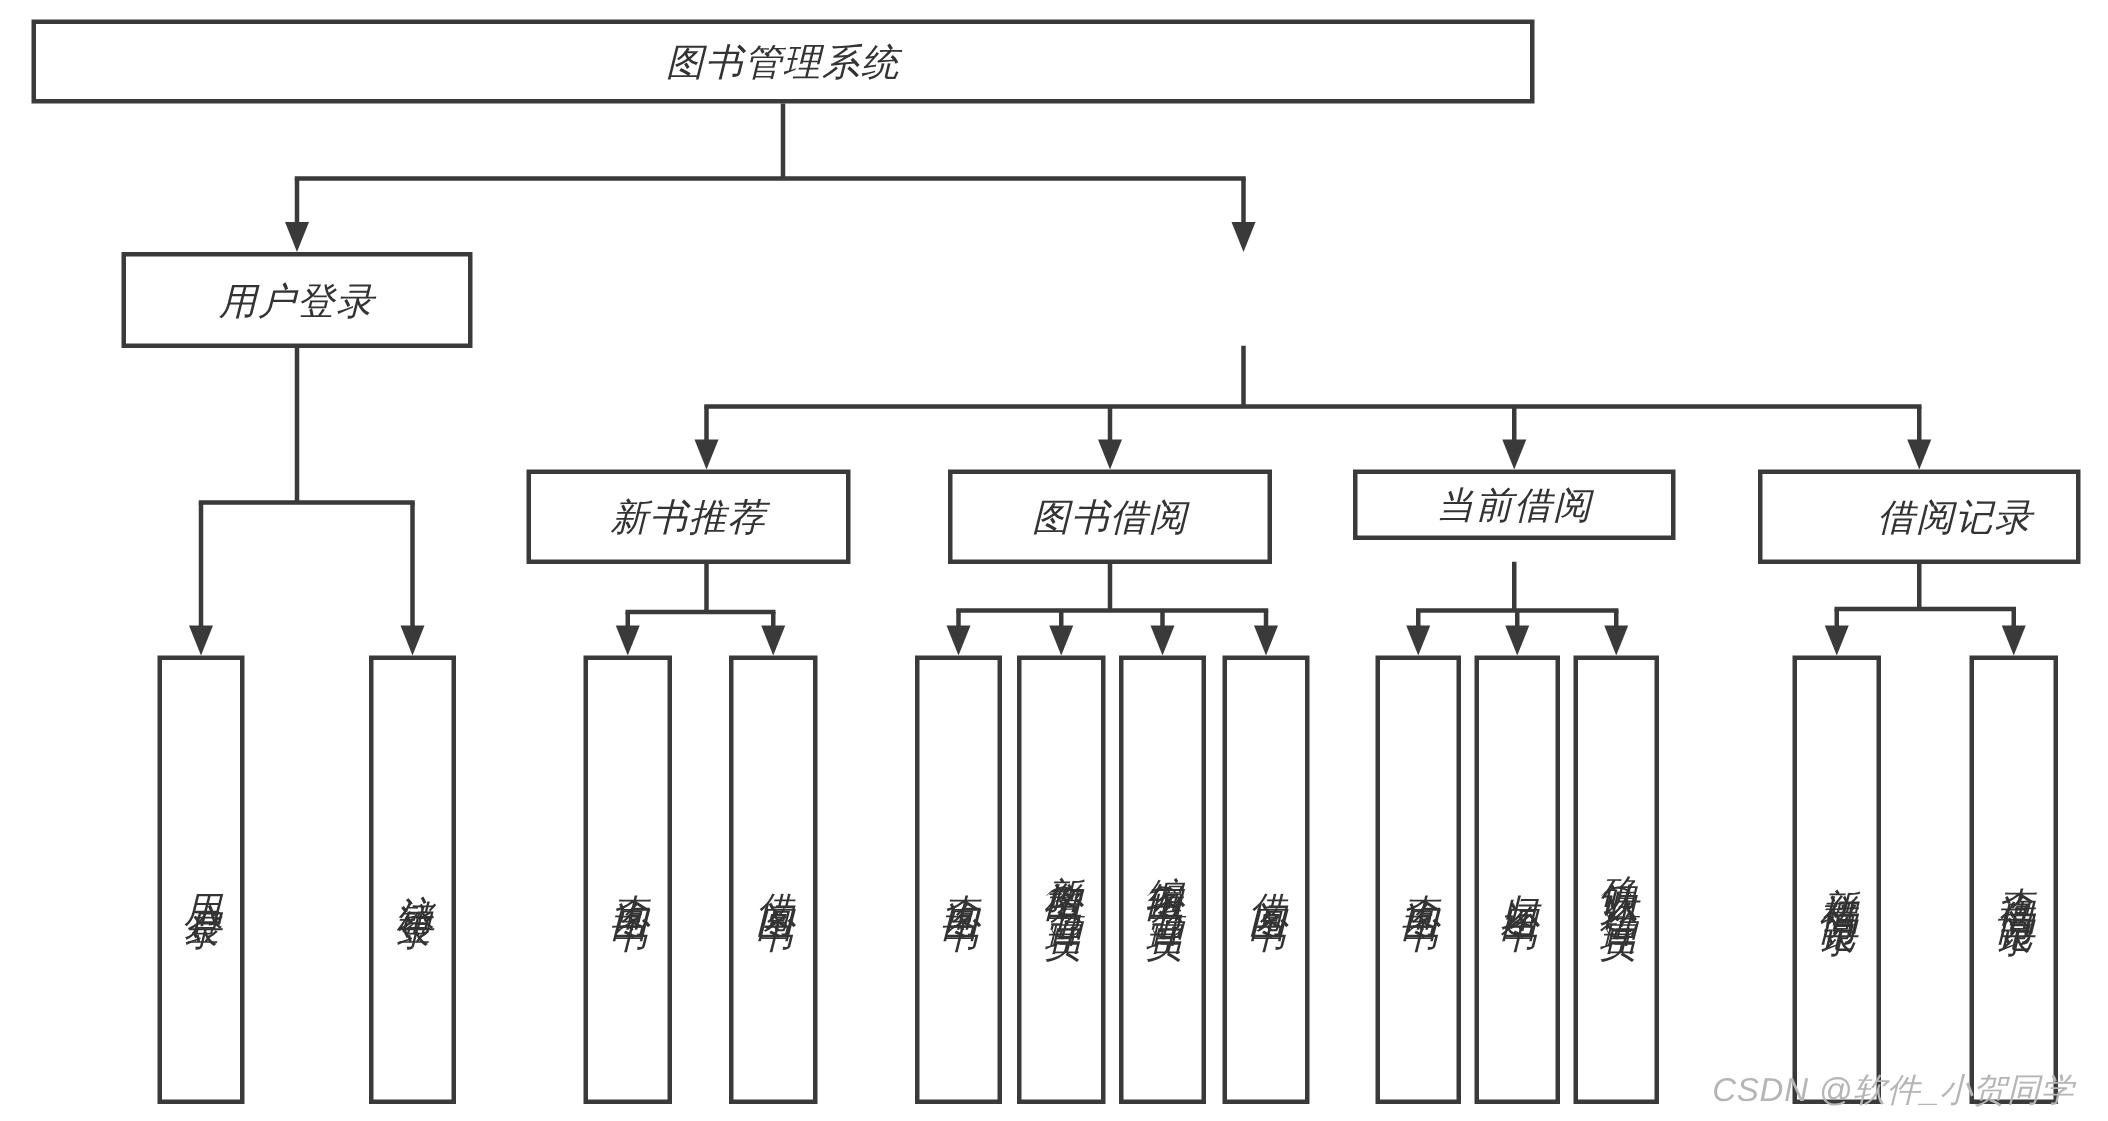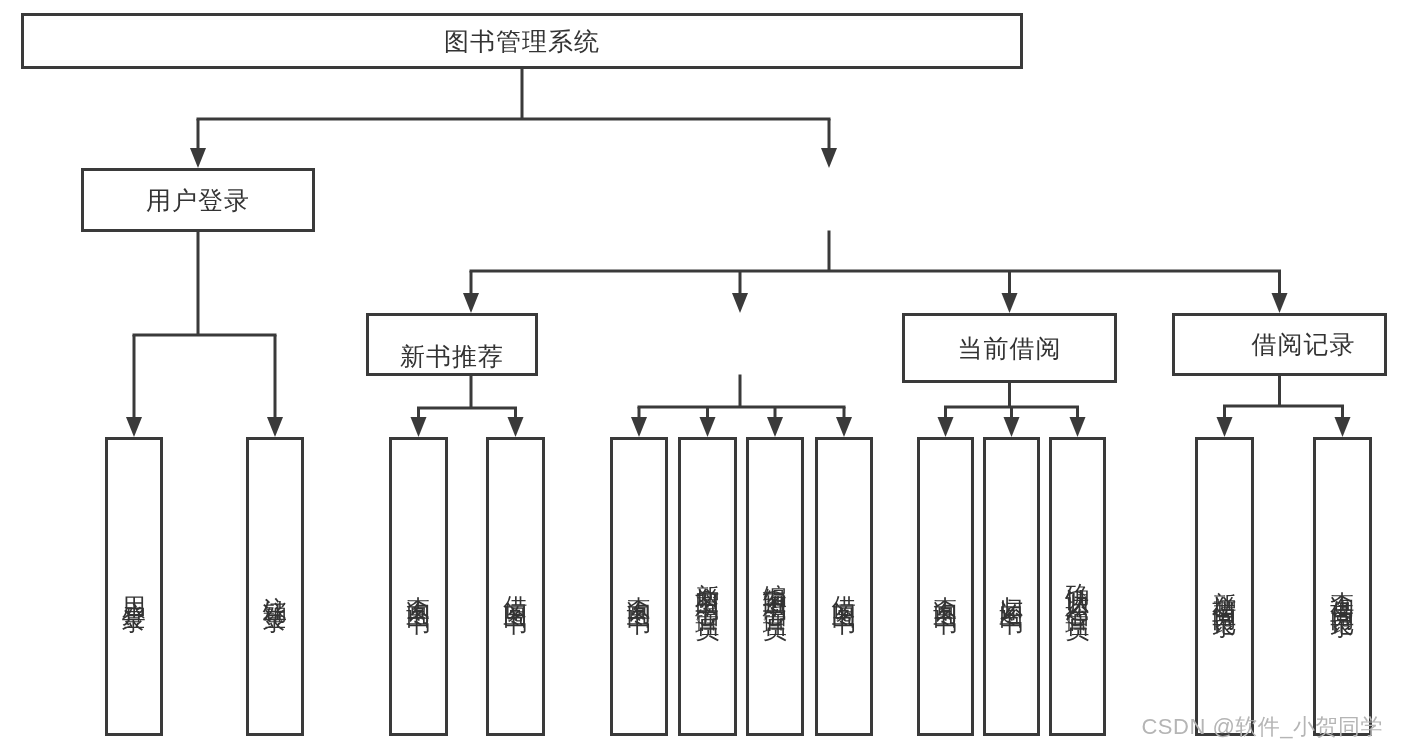--- a/index.html
+++ b/index.html
@@ -8,20 +8,21 @@
     --wm:#b5b5b5;
     --bg:#ffffff;
   }
   html,body{margin:0;padding:0;background:var(--bg);}
   body{font-family:"Liberation Sans","DejaVu Sans",sans-serif;}
   #canvas{
     position:relative;
     width:1405px;height:747px;
     background:var(--bg);
     overflow:hidden;
+    font-style:italic;
   }
   #connectors{position:absolute;left:0;top:0;width:1405px;height:747px;pointer-events:none;}
   .node{
     position:absolute;
     box-sizing:border-box;
     background:#fff;
     border:3px solid var(--line);
     display:flex;align-items:center;justify-content:center;
     color:var(--text);
     font-size:25px;
@@ -33,23 +34,23 @@
     writing-mode:vertical-rl;
     text-orientation:mixed;
     letter-spacing:5px;
     line-height:1.15;
     white-space:nowrap;
   }
   
   .n-root{left:21px;top:13px;width:1002px;height:56px;}
   .n-l2a{left:81px;top:168px;width:234px;height:64px;}
   .n-l2b{left:711px;top:168px;width:236px;height:64px;}
-  .n-l3a{left:366px;top:313px;width:172px;height:63px;align-items:flex-end;}
+  .n-l3a{left:351px;top:313px;width:216px;height:63px;}
   .n-l3b{left:632px;top:313px;width:216px;height:63px;}
-  .n-l3c{left:902px;top:313px;width:215px;height:70px;}
+  .n-l3c{left:902px;top:313px;width:215px;height:47px;}
   .n-l3d{left:1172px;top:313px;width:215px;height:63px;padding-left:48px;}
   .leaf{top:437px;height:299px;width:58px;}
   .n-u1{left:105px;}
   .n-u2{left:246px;}
   .n-n1{left:389px;width:59px;}
   .n-n2{left:486px;width:59px;}
   .n-b1{left:610px;}
   .n-b2{left:678px;width:59px;}
   .n-b3{left:746px;}
   .n-b4{left:815px;}
@@ -122,20 +123,23 @@
     <span>图书管理系统</span>
   </div>
 
   <div class="node n-l2a">
     <span>用户登录</span>
   </div>
 
   <div class="node n-l3a">
     <span>新书推荐</span>
   </div>
+  <div class="node n-l3b">
+    <span>图书借阅</span>
+  </div>
   <div class="node n-l3c">
     <span>当前借阅</span>
   </div>
   <div class="node n-l3d">
     <span>借阅记录</span>
   </div>
 
   <div class="node leaf n-u1">
     <span class="vtext">用户登录</span>
   </div>

